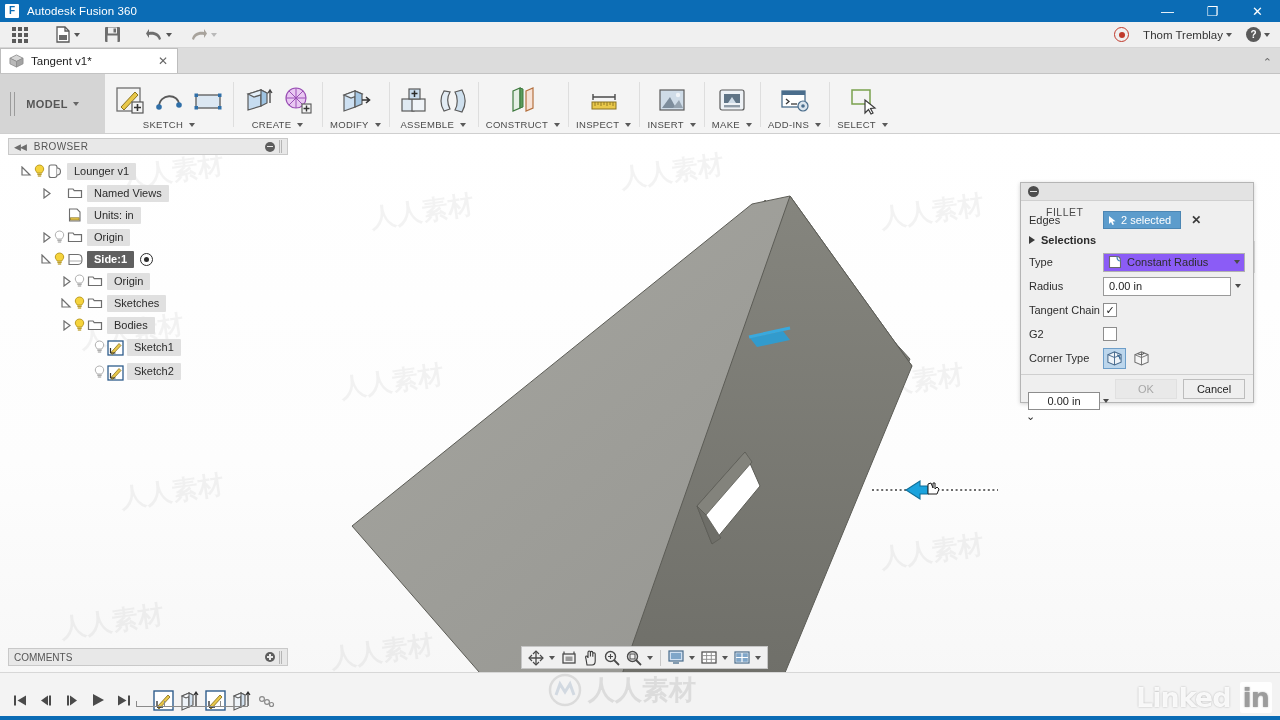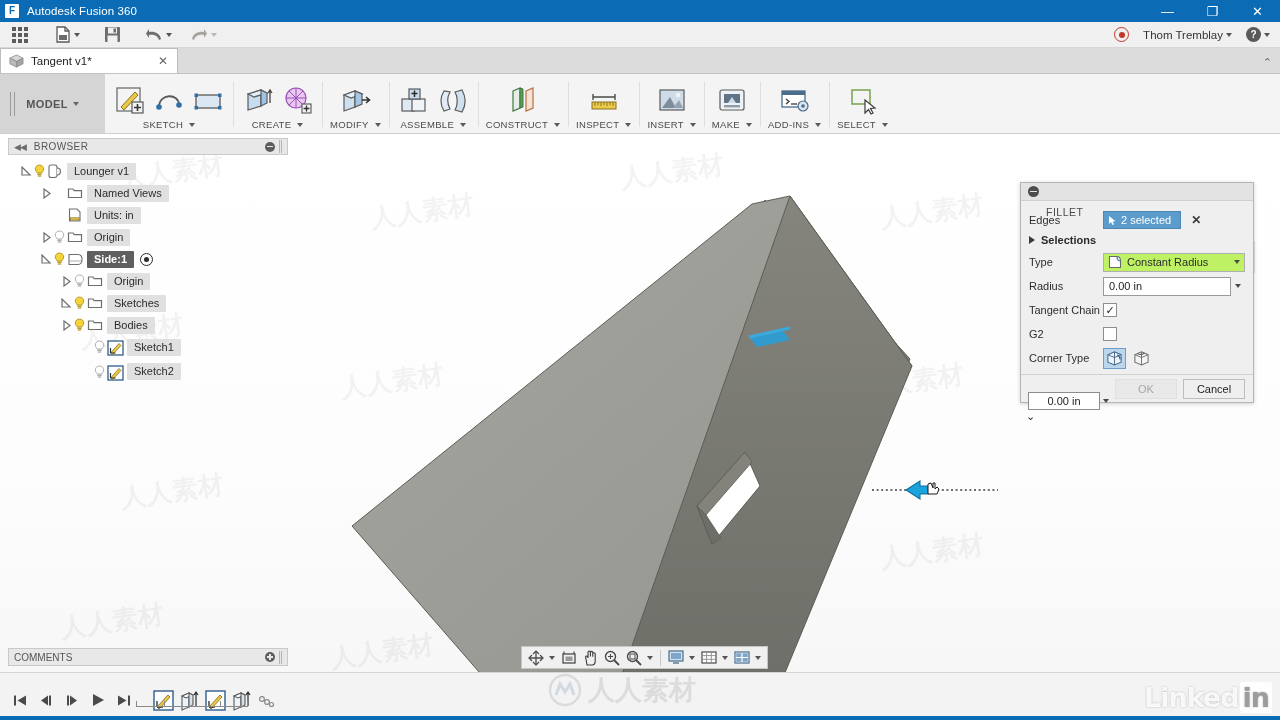--- a/index.html
+++ b/index.html
@@ -174,21 +174,21 @@
   .chip {
     background: #5c9ccc; color: #fff; font-size: 11px; padding: 2px 9px 2px 4px;
     display: flex; align-items: center; gap: 4px; border: 1px solid #4c86b3;
   }
   .chip-cursor { width: 9px; height: 11px; }
   .x-btn { margin-left: 10px; color: #3b3b3b; font-size: 12px; font-weight: bold; }
   .sel-row { display: flex; align-items: center; gap: 6px; padding: 2px 8px 4px 8px; }
   .sel-tri { width: 0; height: 0; border-top: 4px solid transparent; border-bottom: 4px solid transparent; border-left: 6px solid #3a3a3a; }
   .sel-lbl { font-size: 11px; font-weight: bold; color: #2b2b2b; }
   .combo {
-    flex: 1; height: 19px; background: #bef264; border: 1px solid #b0b0b0;
+    flex: 1; height: 19px; background: #8b5cf6; border: 1px solid #b0b0b0;
     display: flex; align-items: center; padding: 0 4px; gap: 5px;
   }
   .combo-ico { width: 14px; height: 14px; }
   .combo-txt { flex: 1; font-size: 11px; color: #2d2d2d; }
   .combo-caret { width: 0; height: 0; border-left: 3.5px solid transparent; border-right: 3.5px solid transparent; border-top: 4.5px solid #4a4a4a; }
   .field {
     flex: 1; height: 19px; background: #fff; border: 1px solid #9a9a9a;
     display: flex; align-items: center; padding: 0 5px;
   }
   .field-txt { font-size: 11px; color: #222; }
@@ -262,21 +262,21 @@
   }
   .tl-tick { position: absolute; width: 1px; height: 5px; background: #8a8a8a; top: -5px; }
   .botline { position: absolute; left: 0; top: 716px; width: 1280px; height: 4px; background: #0b6cb5; }
 
   .linkedin {
     position: absolute; right: 8px; top: 682px; font-size: 27px; font-weight: bold;
     color: rgba(255,255,255,.9); letter-spacing: -1px;
     text-shadow: 0 0 2px rgba(0,0,0,.28); font-family: "DejaVu Sans", sans-serif;
     display: flex; align-items: center;
   }
-  .li-in { background: rgba(255,255,255,.9); color: #9c9c9c; padding: 0 3px; border-radius: 2px; margin-left: 1px; }
+  .li-in { background: rgba(255,255,255,.9); color: #9c9c9c; padding: 0 3px; border-radius: 2px; margin-left: 9px; }
 </style>
 </head>
 <body>
 
 <div id="app">
 
   <div class="canvas">
     <div class="canvas-grad"></div>
 
     <div class="wm" style="left:120px;  top:20px;  transform:rotate(-8deg);">人人素材</div>

